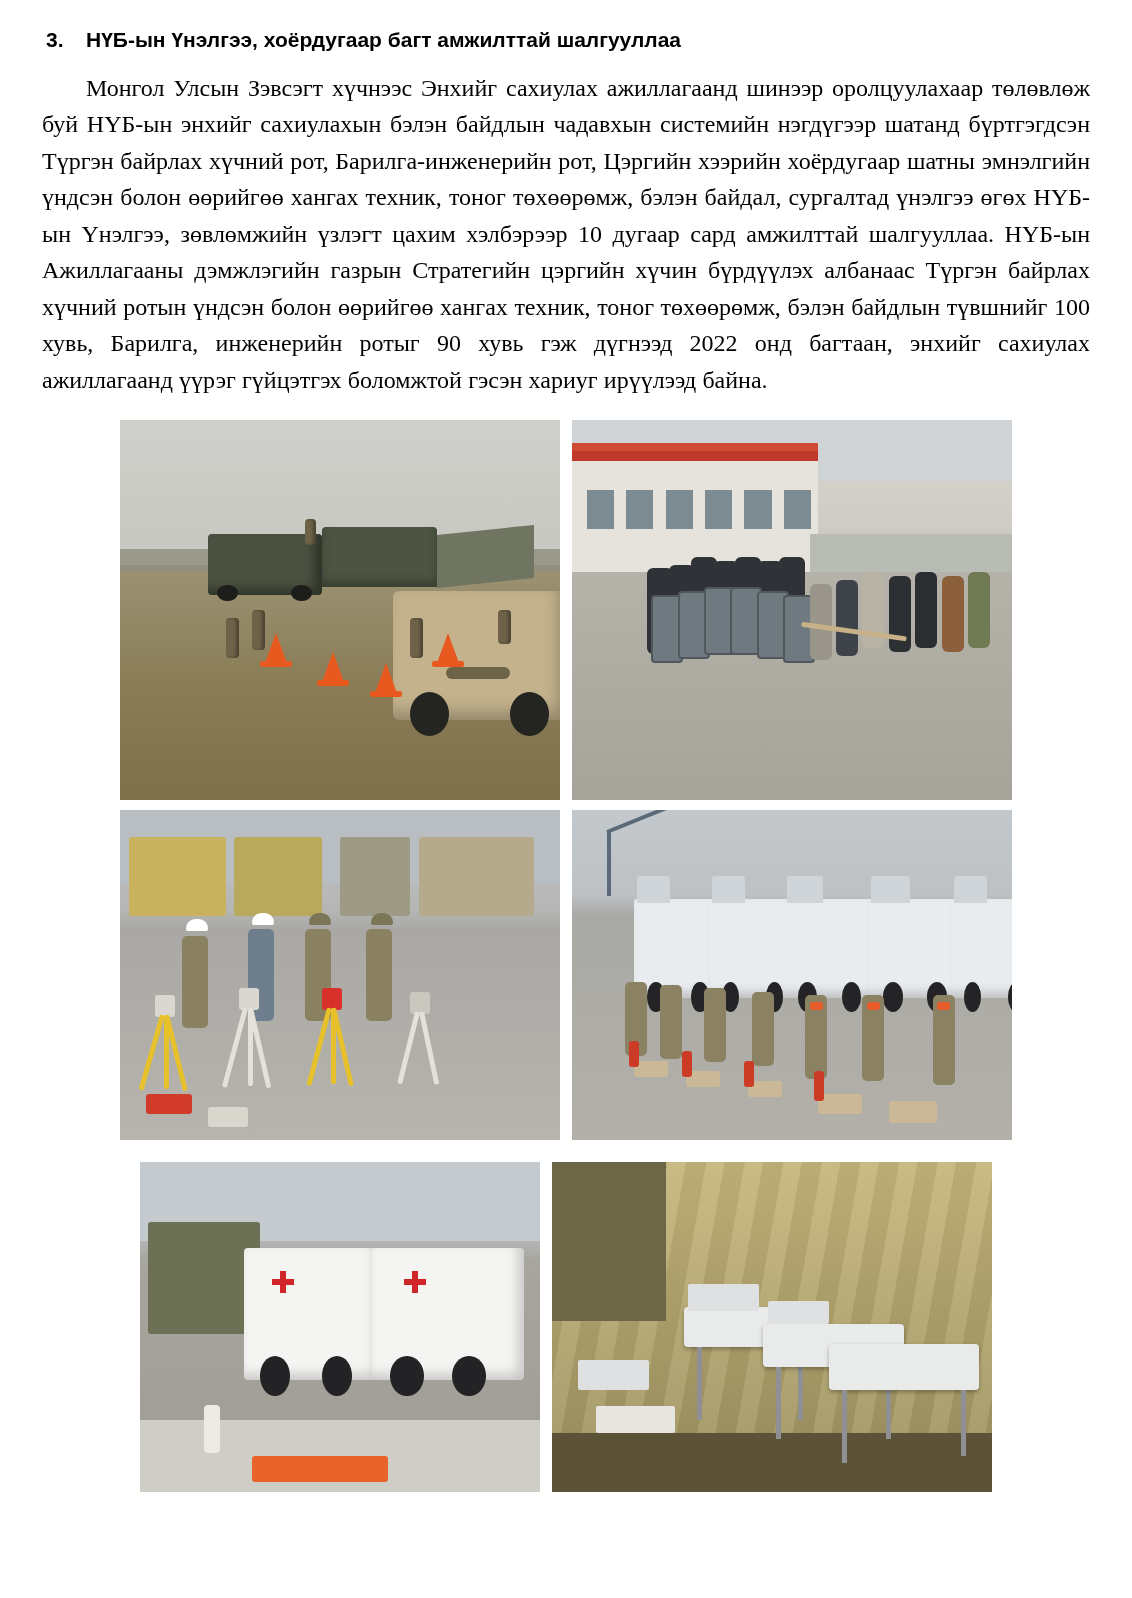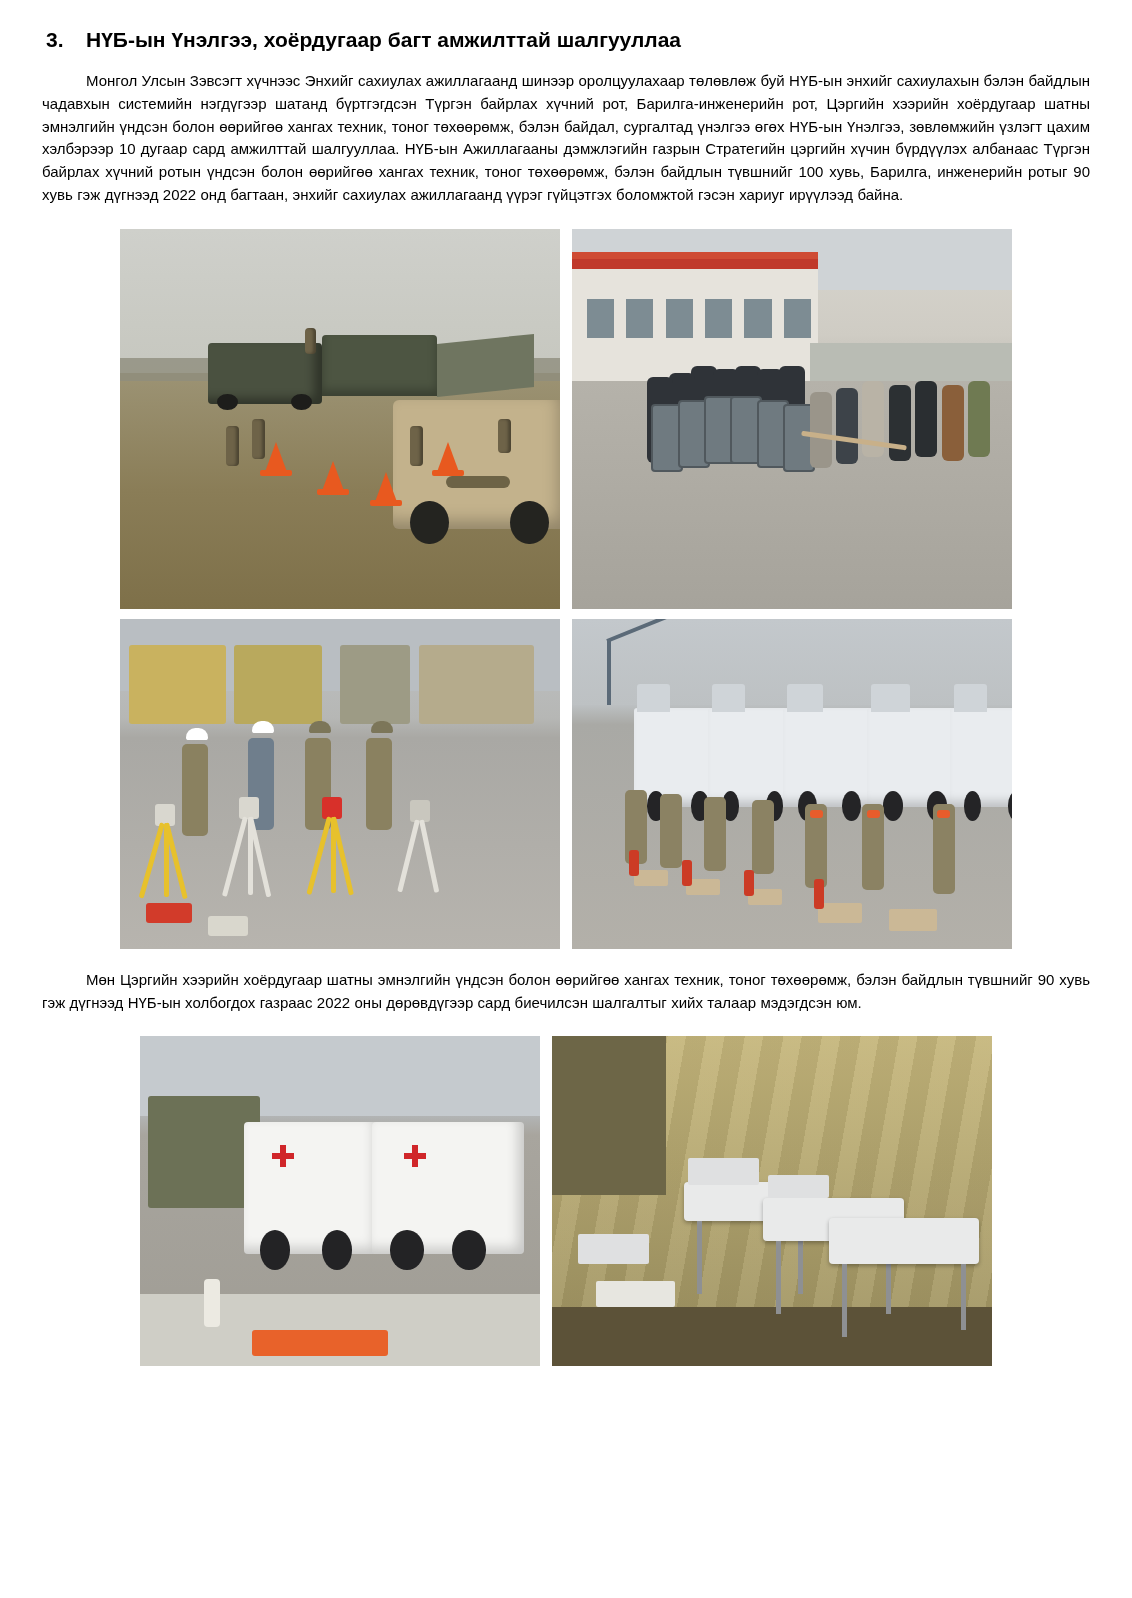--- a/index.html
+++ b/index.html
@@ -30,26 +30,27 @@
   .heading .num {
     width: 44px;
     flex: 0 0 44px;
     padding-left: 4px;
     box-sizing: border-box;
   }
   .heading .htext {
     flex: 1 1 auto;
   }
   p.body-text {
-    font-size: 15px;
+    font-size: 24px;
     line-height: 1.52;
     text-align: justify;
     text-indent: 44px;
     margin: 0 0 14px 0;
     word-spacing: 0.2px;
+    font-family: Liberation Serif, serif;
   }
   .photo-grid {
     display: flex;
     flex-direction: column;
     gap: 10px;
     margin: 22px 0 20px 0;
     align-items: center;
   }
   .photo-row {
     display: flex;
@@ -299,21 +300,20 @@
         <div class="gear" style="left:72%; top:88%; width:48px; height:22px"></div>
         <div class="ext" style="left:13%; top:70%"></div>
         <div class="ext" style="left:25%; top:73%"></div>
         <div class="ext" style="left:39%; top:76%"></div>
         <div class="ext" style="left:55%; top:79%; height:30px"></div>
         <span class="cap">Эгнүүлэн байрлуулсан ачааны машин, үзлэг хийж буй цэргүүд</span>
       </div>
     </div>
   </div>
 
-  <p class="body-text">Мөн Цэргийн хээрийн хоёрдугаар шатны эмнэлгийн үндсэн болон өөрийгөө хангах техник, тоног төхөөрөмж, бэлэн байдлын түвшнийг 90 хувь гэж дүгнээд НҮБ-ын холбогдох газраас 2022 оны дөрөвдүгээр сард биечилсэн шалгалтыг хийх талаар мэдэгдсэн юм.</p>
 
   <div class="photo-grid">
     <div class="photo-row">
 
       <div class="photo p5">
         <div class="sky5"></div>
         <div class="gtruck"></div>
         <div class="amb" style="left:26%; width:34%"></div>
         <div class="amb" style="left:58%; width:38%"></div>
         <div class="cross" style="left:33%; top:33%"></div>

